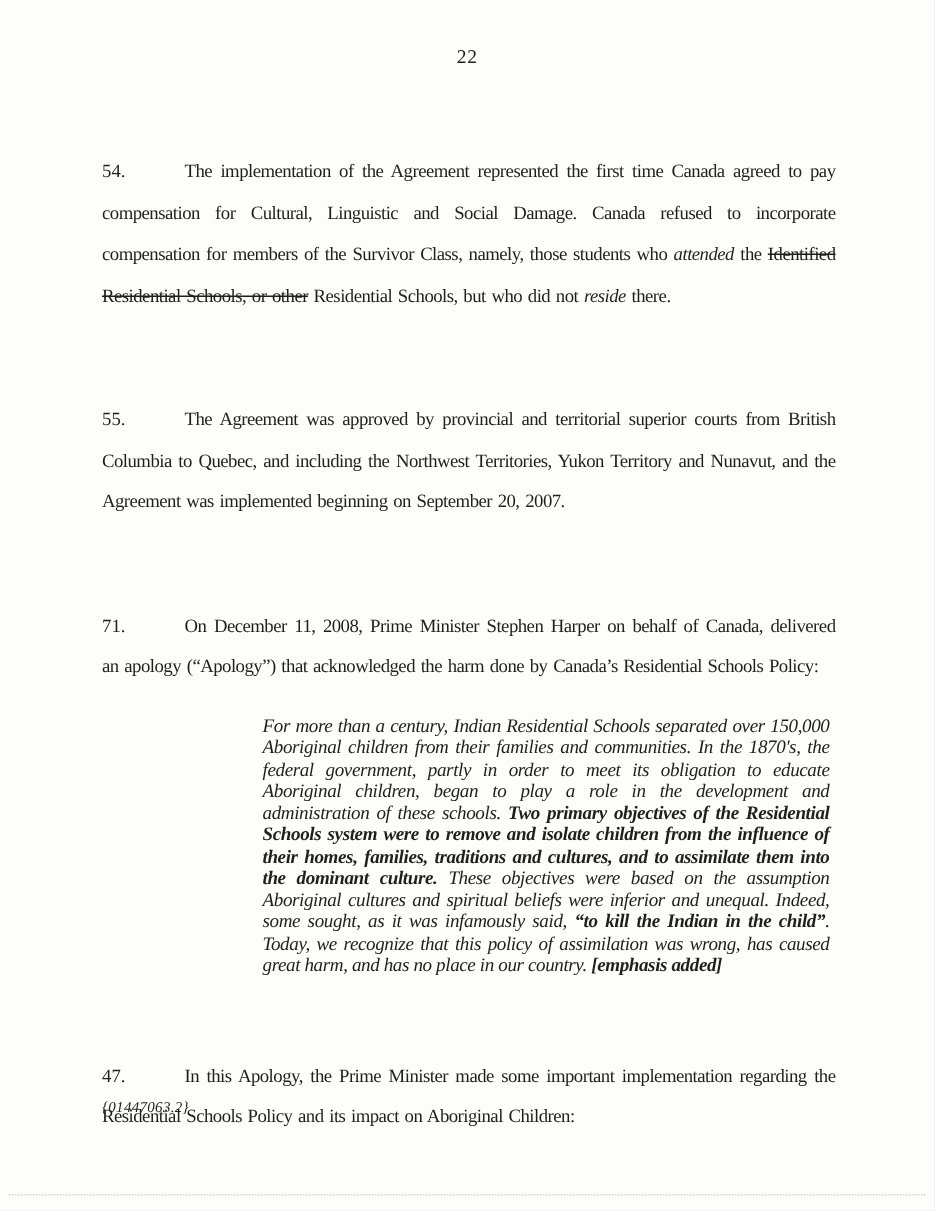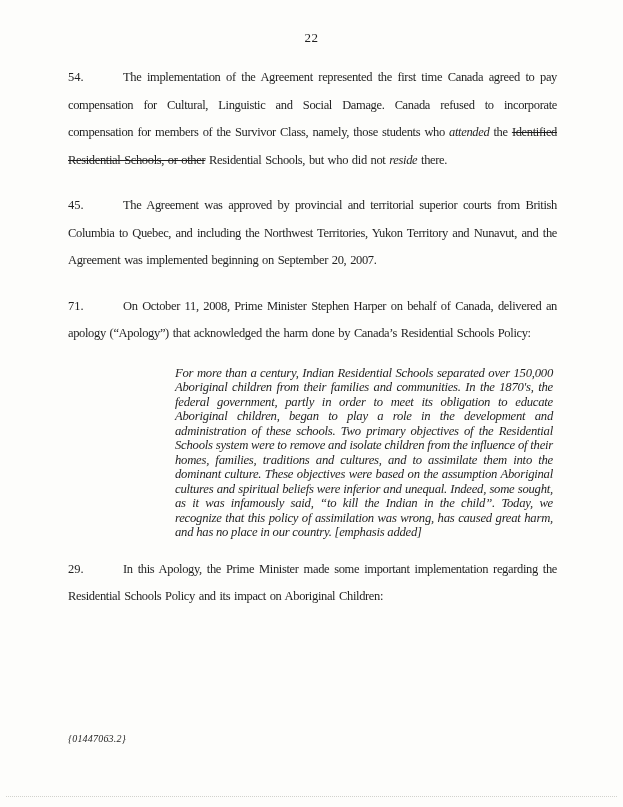--- a/index.html
+++ b/index.html
@@ -37,31 +37,32 @@
     font-size: 12.5px;
     letter-spacing: -0.35px;
     word-spacing: 1px;
     line-height: 2.2;
     text-align: justify;
   }
   .para .num {
     display: inline-block;
     width: 55px;
     letter-spacing: 0;
+    margin-top: 37px;
   }
   .quote {
     margin: 6px 0 16px 107px;
     width: 378px;
     font-size: 12.7px;
     letter-spacing: -0.25px;
     line-height: 1.145;
     text-align: justify;
   }
   .i { font-style: italic; }
-  .b { font-weight: normal; }
+  .b { font-weight: bold; }
   .s { text-decoration: line-through; }
   .footer-doc-number {
     position: absolute;
     top: 733px;
     left: 68px;
     font-size: 10px;
     letter-spacing: 0.2px;
     font-style: italic;
   }
   .footer-page-number {
@@ -80,24 +81,24 @@
   }
 </style>
 </head>
 <body>
 
 <div class="sheet">
   <div class="header-page-number">22</div>
 
   <main class="content">
       <p class="para"><span class="num">54.</span><span class="">The implementation of the Agreement represented the first time Canada agreed to pay compensation for Cultural, Linguistic and Social Damage.  Canada refused to incorporate compensation for members of the Survivor Class, namely, those students who </span><span class="i">attended</span><span class=""> the </span><span class="s">Identified Residential Schools, or other</span><span class=""> Residential Schools, but who did not </span><span class="i">reside</span><span class=""> there.</span></p>
-      <p class="para"><span class="num">45.</span><span class="">The Agreement was approved by provincial and territorial superior courts from British Columbia to Quebec, and including the Northwest Territories, Yukon Territory and Nunavut, and the Agreement was implemented beginning on September 20, 2007.</span></p>
-      <p class="para"><span class="num">71.</span><span class="">On October 11, 2008, Prime Minister Stephen Harper on behalf of  Canada, delivered an apology (“Apology”) that acknowledged the harm done by Canada’s Residential Schools Policy:</span></p>
+      <p class="para"><span class="num">55.</span><span class="">The Agreement was approved by provincial and territorial superior courts from British Columbia to Quebec, and including the Northwest Territories, Yukon Territory and Nunavut, and the Agreement was implemented beginning on September 20, 2007.</span></p>
+      <p class="para"><span class="num">71.</span><span class="">On December 11, 2008, Prime Minister Stephen Harper on behalf of  Canada, delivered an apology (“Apology”) that acknowledged the harm done by Canada’s Residential Schools Policy:</span></p>
       <p class="quote"><span class="i">For more than a century, Indian Residential Schools separated over 150,000 Aboriginal children from their families and communities. In the 1870's, the federal government, partly in order to meet its obligation to educate Aboriginal children, began to play a role in the development and administration of these schools.  </span><span class="i b">Two primary objectives of the Residential Schools system were to remove and isolate children from the influence of their homes, families, traditions and cultures, and to assimilate them into the dominant culture.</span><span class="i">  These objectives were based on the assumption Aboriginal cultures and spiritual beliefs were inferior and unequal. Indeed, some sought, as it was infamously said, </span><span class="i b">“to kill the Indian in the child”</span><span class="i">. Today, we recognize that this policy of assimilation was wrong, has caused great harm, and has no place in our country. </span><span class="i b">[emphasis added]</span></p>
-      <p class="para"><span class="num">29.</span><span class="">In this Apology, the Prime Minister made some important implementation regarding the Residential Schools Policy and its impact on Aboriginal Children:</span></p>
+      <p class="para"><span class="num">47.</span><span class="">In this Apology, the Prime Minister made some important implementation regarding the Residential Schools Policy and its impact on Aboriginal Children:</span></p>
     </main>
 
   <div class="footer-doc-number">{01447063.2}</div>
 
   <div class="footer-page-number">342</div>
 
   <div class="scan-artifact-line"></div>
 </div>
 
 </body></html>

